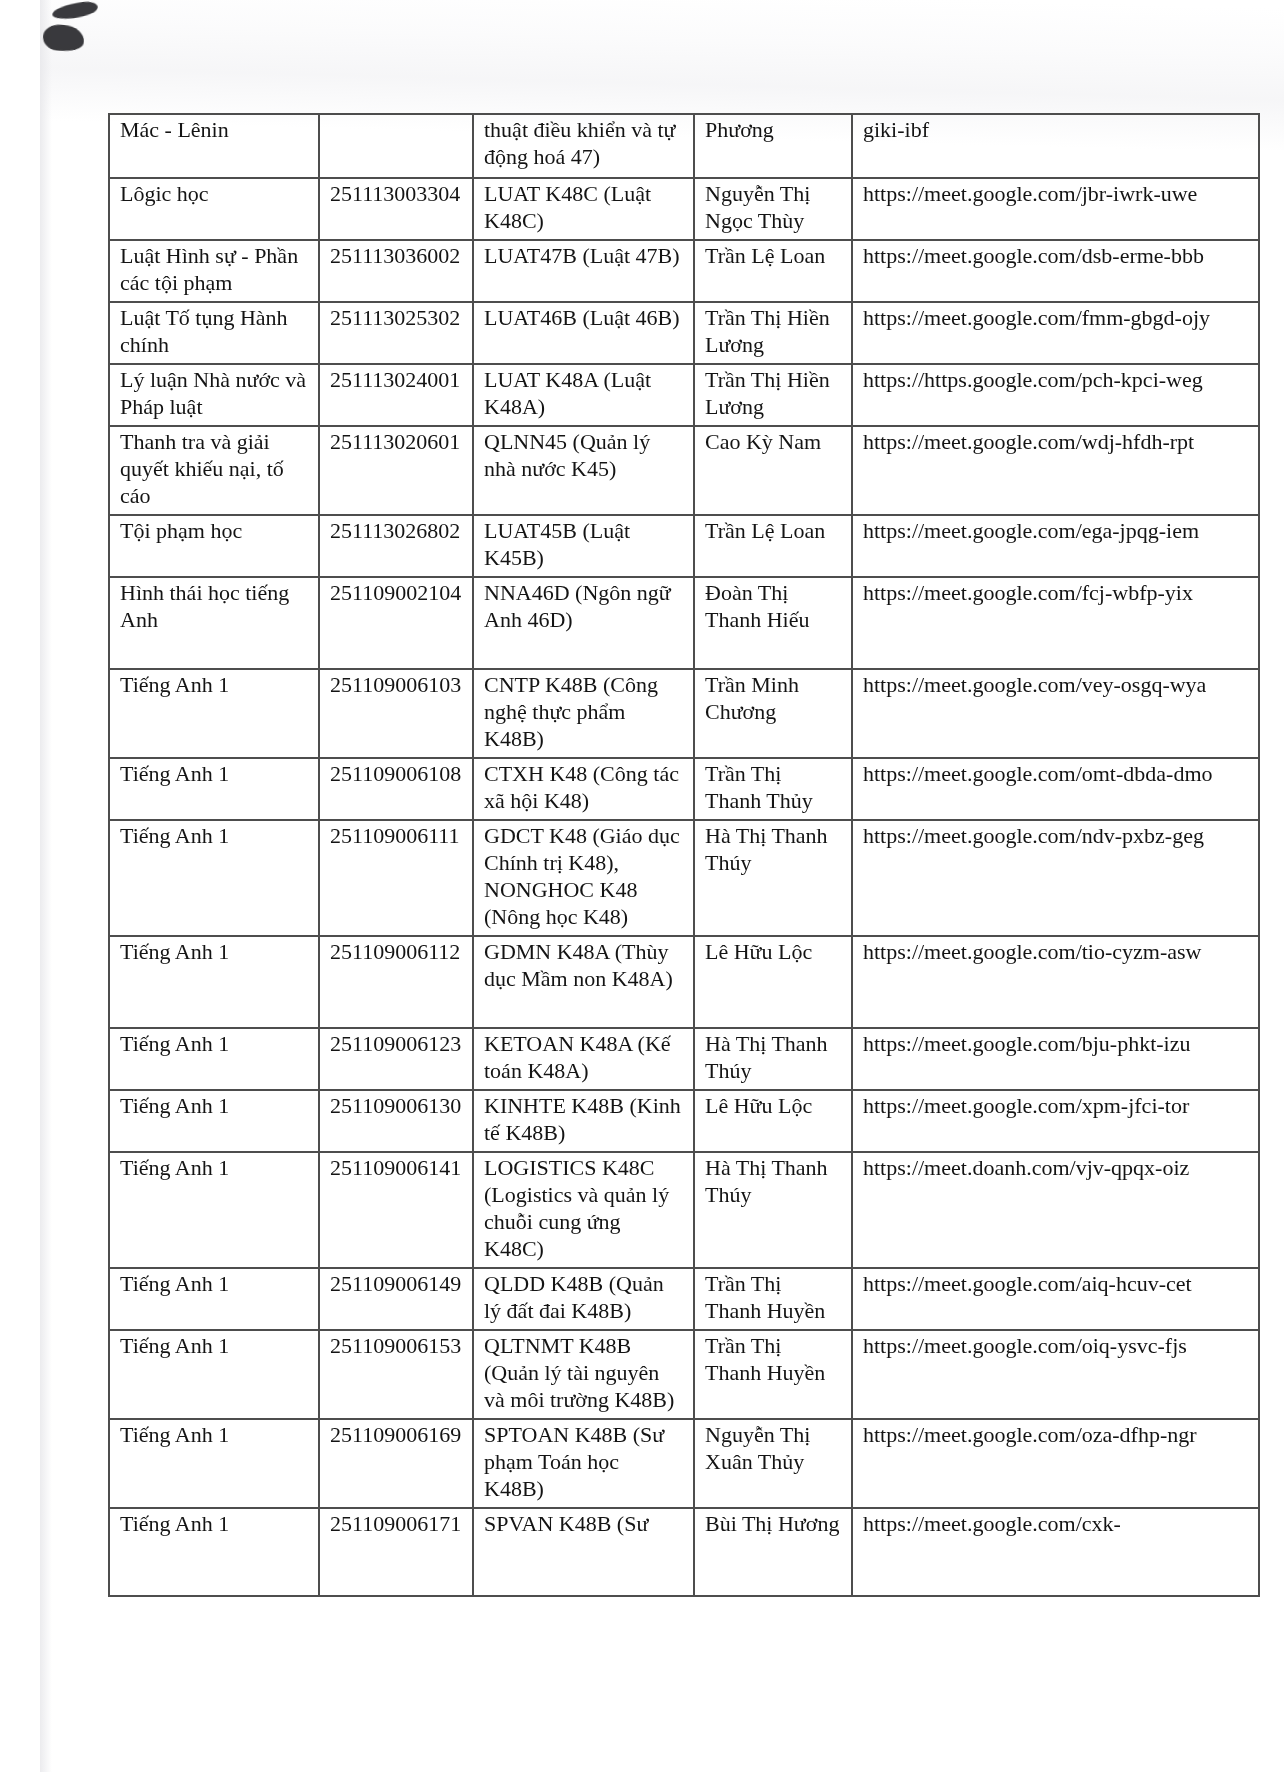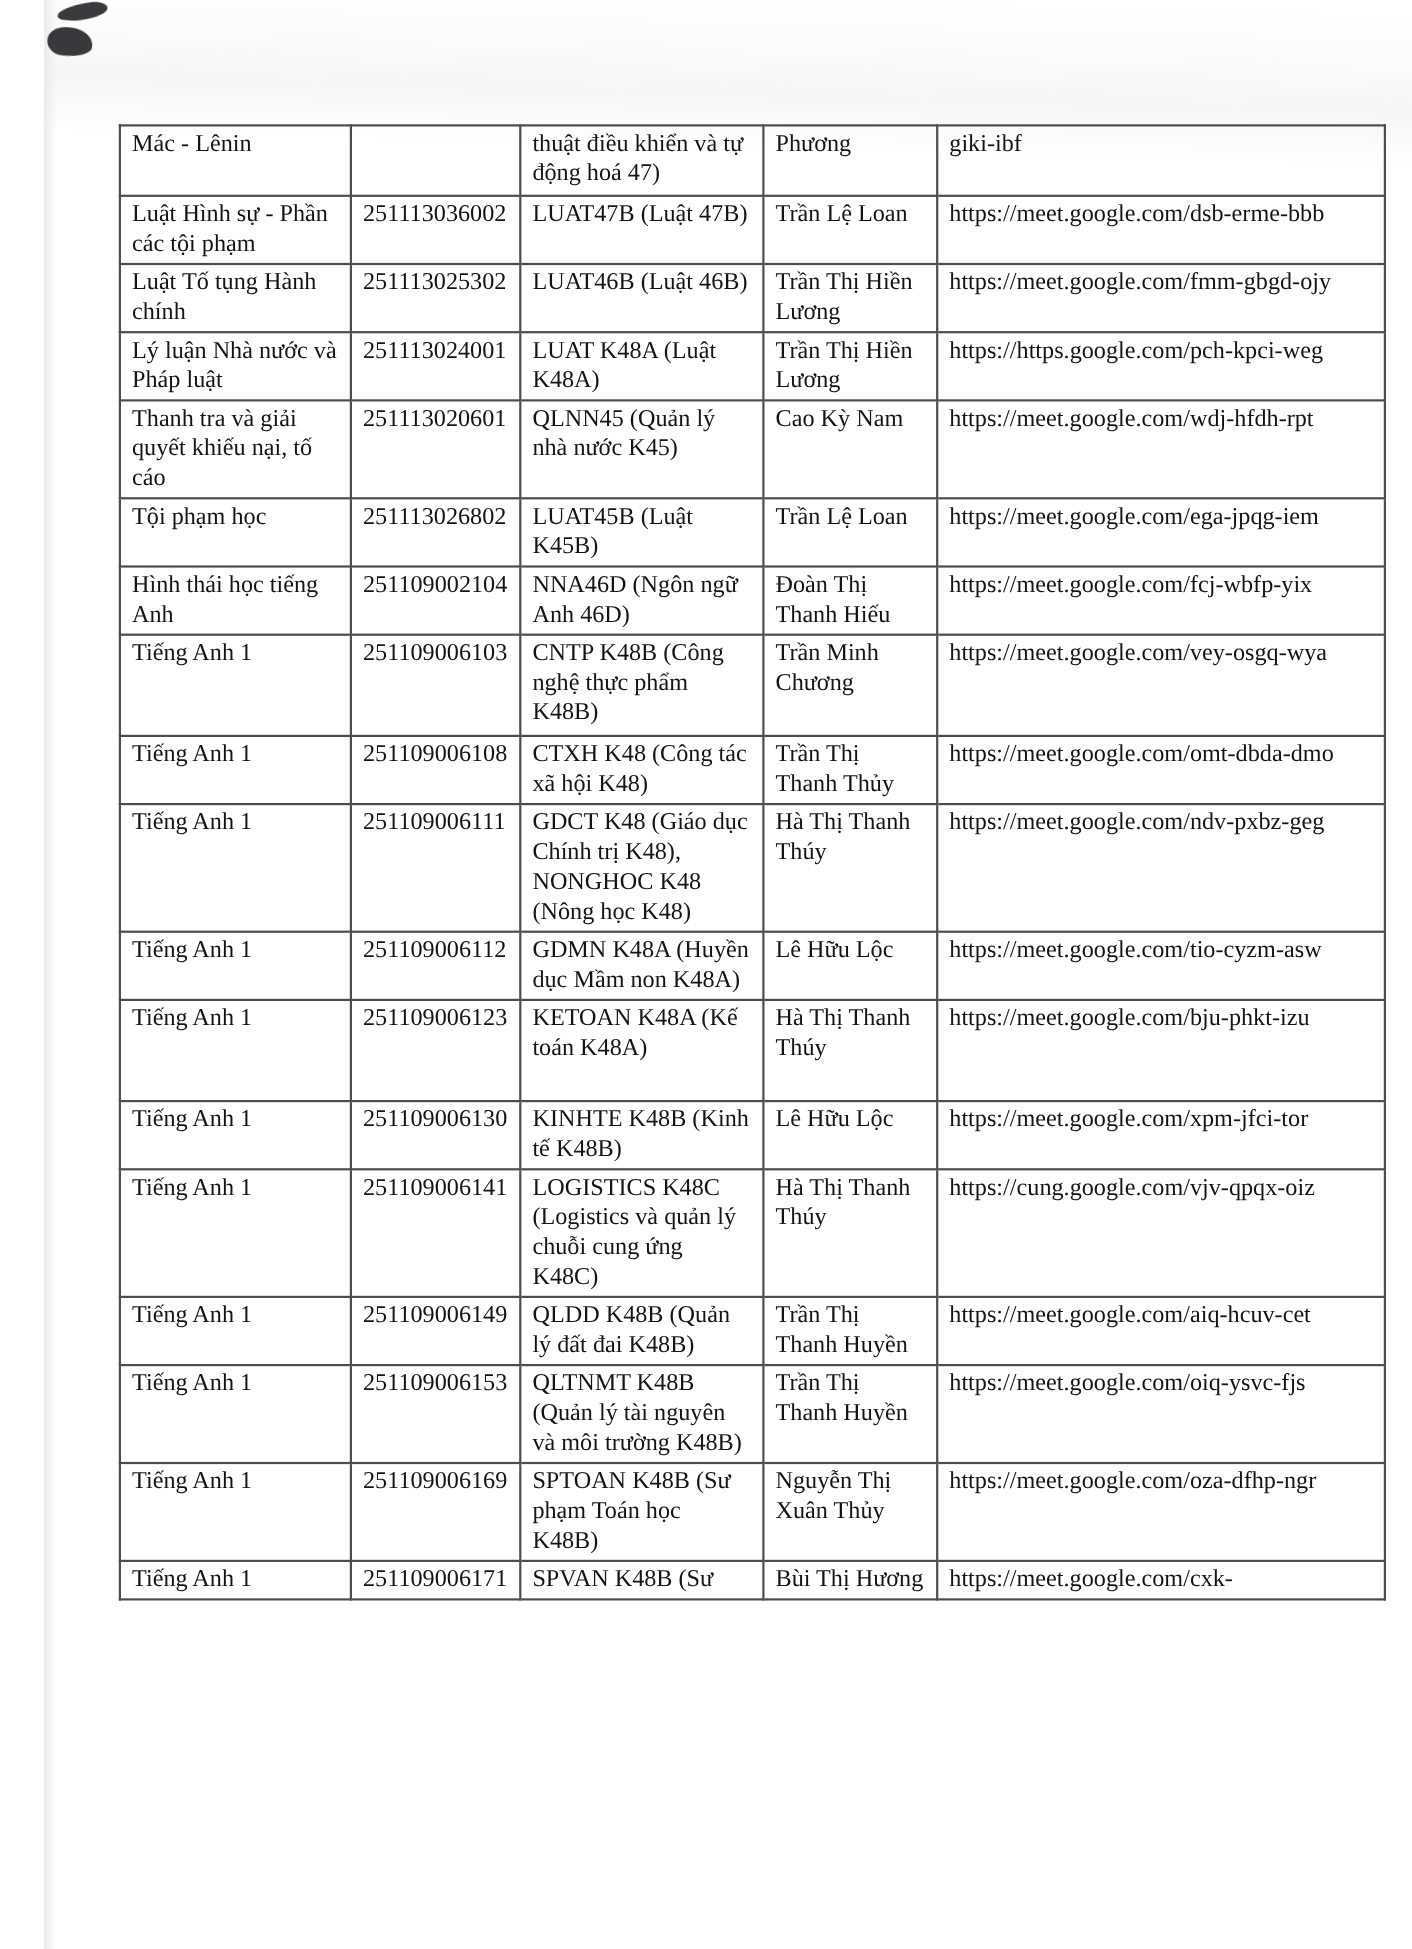--- a/index.html
+++ b/index.html
@@ -109,20 +109,27 @@
     </colgroup>
     <tbody>
   <tr>
     <td class="c-subject">Mác - Lênin</td>
     <td class="c-code"></td>
     <td class="c-class">thuật điều khiển và tự động hoá 47)</td>
     <td class="c-teacher">Phương</td>
     <td class="c-link">giki-ibf</td>
   </tr>
 
+  <tr>
+    <td class="c-subject">Lôgic học</td>
+    <td class="c-code">251113003304</td>
+    <td class="c-class">LUAT K48C (Luật K48C)</td>
+    <td class="c-teacher">Nguyễn Thị Ngọc Thùy</td>
+    <td class="c-link">https://meet.google.com/jbr-iwrk-uwe</td>
+  </tr>
 
   <tr>
     <td class="c-subject">Luật Hình sự - Phần các tội phạm</td>
     <td class="c-code">251113036002</td>
     <td class="c-class">LUAT47B (Luật 47B)</td>
     <td class="c-teacher">Trần Lệ Loan</td>
     <td class="c-link">https://meet.google.com/dsb-erme-bbb</td>
   </tr>
 
 
@@ -188,21 +195,21 @@
     <td class="c-subject">Tiếng Anh 1</td>
     <td class="c-code">251109006111</td>
     <td class="c-class">GDCT K48 (Giáo dục Chính trị K48), NONGHOC K48 (Nông học K48)</td>
     <td class="c-teacher">Hà Thị Thanh Thúy</td>
     <td class="c-link">https://meet.google.com/ndv-pxbz-geg</td>
   </tr>
 
   <tr>
     <td class="c-subject">Tiếng Anh 1</td>
     <td class="c-code">251109006112</td>
-    <td class="c-class">GDMN K48A (Huyền dục Mầm non K48A)</td>
+    <td class="c-class">GDMN K48A (Thùy dục Mầm non K48A)</td>
     <td class="c-teacher">Lê Hữu Lộc</td>
     <td class="c-link">https://meet.google.com/tio-cyzm-asw</td>
   </tr>
 
   <tr>
     <td class="c-subject">Tiếng Anh 1</td>
     <td class="c-code">251109006123</td>
     <td class="c-class">KETOAN K48A (Kế toán K48A)</td>
     <td class="c-teacher">Hà Thị Thanh Thúy</td>
     <td class="c-link">https://meet.google.com/bju-phkt-izu</td>
@@ -214,21 +221,21 @@
     <td class="c-class">KINHTE K48B (Kinh tế K48B)</td>
     <td class="c-teacher">Lê Hữu Lộc</td>
     <td class="c-link">https://meet.google.com/xpm-jfci-tor</td>
   </tr>
 
   <tr>
     <td class="c-subject">Tiếng Anh 1</td>
     <td class="c-code">251109006141</td>
     <td class="c-class">LOGISTICS K48C (Logistics và quản lý chuỗi cung ứng K48C)</td>
     <td class="c-teacher">Hà Thị Thanh Thúy</td>
-    <td class="c-link">https://cung.google.com/vjv-qpqx-oiz</td>
+    <td class="c-link">https://meet.doanh.com/vjv-qpqx-oiz</td>
   </tr>
 
   <tr>
     <td class="c-subject">Tiếng Anh 1</td>
     <td class="c-code">251109006149</td>
     <td class="c-class">QLDD K48B (Quản lý đất đai K48B)</td>
     <td class="c-teacher">Trần Thị Thanh Huyền</td>
     <td class="c-link">https://meet.google.com/aiq-hcuv-cet</td>
   </tr>
 

